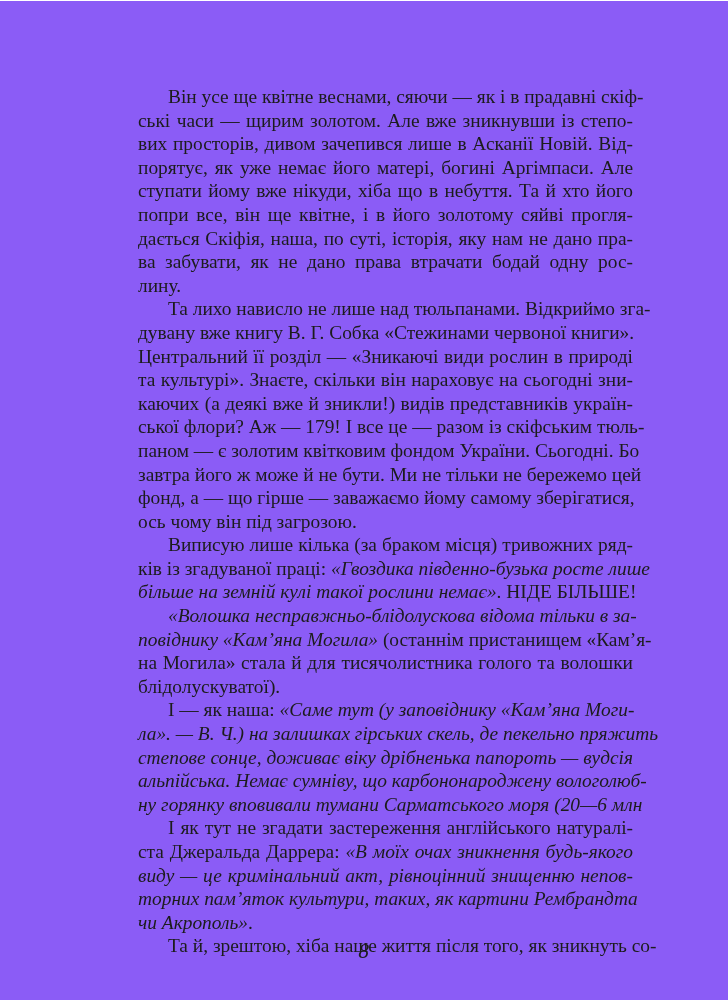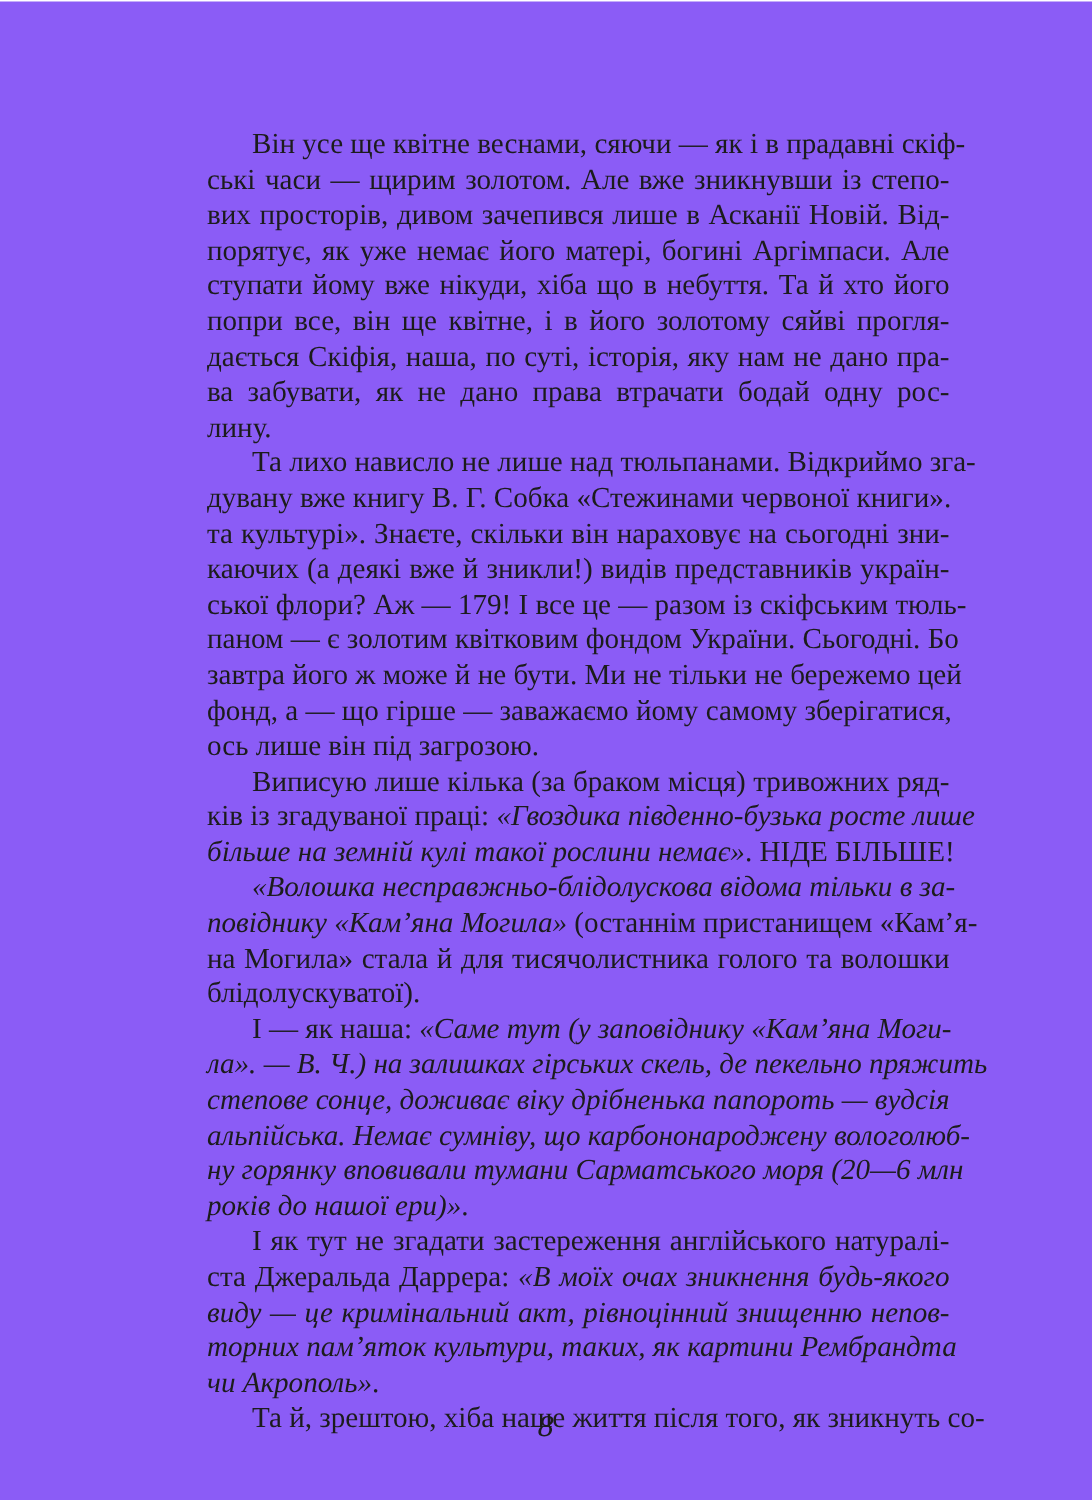--- a/index.html
+++ b/index.html
@@ -31,40 +31,40 @@
       <div class="line just"><span>ські часи — щирим золотом. Але вже зникнувши із степо-</span></div>
       <div class="line just"><span>вих просторів, дивом зачепився лише в Асканії Новій. Від-</span></div>
       <div class="line just"><span>порятує, як уже немає його матері, богині Аргімпаси. Але</span></div>
       <div class="line just"><span>ступати йому вже нікуди, хіба що в небуття. Та й хто його</span></div>
       <div class="line just"><span>попри все, він ще квітне, і в його золотому сяйві прогля-</span></div>
       <div class="line just"><span>дається Скіфія, наша, по суті, історія, яку нам не дано пра-</span></div>
       <div class="line just"><span>ва забувати, як не дано права втрачати бодай одну рос-</span></div>
       <div class="line last"><span>лину.</span></div>
       <div class="line just indent"><span>Та лихо нависло не лише над тюльпанами. Відкриймо зга-</span></div>
       <div class="line just"><span>дувану вже книгу В. Г. Собка «Стежинами червоної книги».</span></div>
+      <div class="line just"><span>Центральний її розділ — «Зникаючі види рослин в природі</span></div>
       <div class="line just"><span>та культурі». Знаєте, скільки він нараховує на сьогодні зни-</span></div>
       <div class="line just"><span>каючих (а деякі вже й зникли!) видів представників україн-</span></div>
       <div class="line just"><span>ської флори? Аж — 179! І все це — разом із скіфським тюль-</span></div>
       <div class="line just"><span>паном — є золотим квітковим фондом України. Сьогодні. Бо</span></div>
       <div class="line just"><span>завтра його ж може й не бути. Ми не тільки не бережемо цей</span></div>
       <div class="line just"><span>фонд, а — що гірше — заважаємо йому самому зберігатися,</span></div>
-      <div class="line last"><span>ось лише він під загрозою.</span></div>
+      <div class="line last"><span>ось чому він під загрозою.</span></div>
       <div class="line just indent"><span>Виписую лише кілька (за браком місця) тривожних ряд-</span></div>
       <div class="line just"><span>ків із згадуваної праці: </span><span class="it">«Гвоздика південно-бузька росте лише</span></div>
       <div class="line just"><span class="it">більше на земній кулі такої рослини немає»</span><span>. НІДЕ БІЛЬШЕ!</span></div>
       <div class="line just indent"><span class="it">«Волошка несправжньо-блідолускова відома тільки в за-</span></div>
       <div class="line just"><span class="it">повіднику «Кам’яна Могила»</span><span> (останнім пристанищем «Кам’я-</span></div>
       <div class="line just"><span>на Могила» стала й для тисячолистника голого та волошки</span></div>
       <div class="line last"><span>блідолускуватої).</span></div>
       <div class="line just indent"><span>І — як наша: </span><span class="it">«Саме тут (у заповіднику «Кам’яна Моги-</span></div>
       <div class="line just"><span class="it">ла». — В. Ч.) на залишках гірських скель, де пекельно пряжить</span></div>
       <div class="line just"><span class="it">степове сонце, доживає віку дрібненька папороть — вудсія</span></div>
       <div class="line just"><span class="it">альпійська. Немає сумніву, що карбононароджену вологолюб-</span></div>
       <div class="line just"><span class="it">ну горянку вповивали тумани Сарматського моря (20—6 млн</span></div>
-      <div class="line last"><span class="it">років до нашої ери)»</span><span>.</span></div>
       <div class="line just indent"><span>І як тут не згадати застереження англійського натуралі-</span></div>
       <div class="line just"><span>ста Джеральда Даррера: </span><span class="it">«В моїх очах зникнення будь-якого</span></div>
       <div class="line just"><span class="it">виду — це кримінальний акт, рівноцінний знищенню непов-</span></div>
       <div class="line just"><span class="it">торних пам’яток культури, таких, як картини Рембрандта</span></div>
       <div class="line last"><span class="it">чи Акрополь»</span><span>.</span></div>
       <div class="line just indent"><span>Та й, зрештою, хіба наше життя після того, як зникнуть со-</span></div>
     </div>
   <div class="page-number">8</div>
 </div>
 

